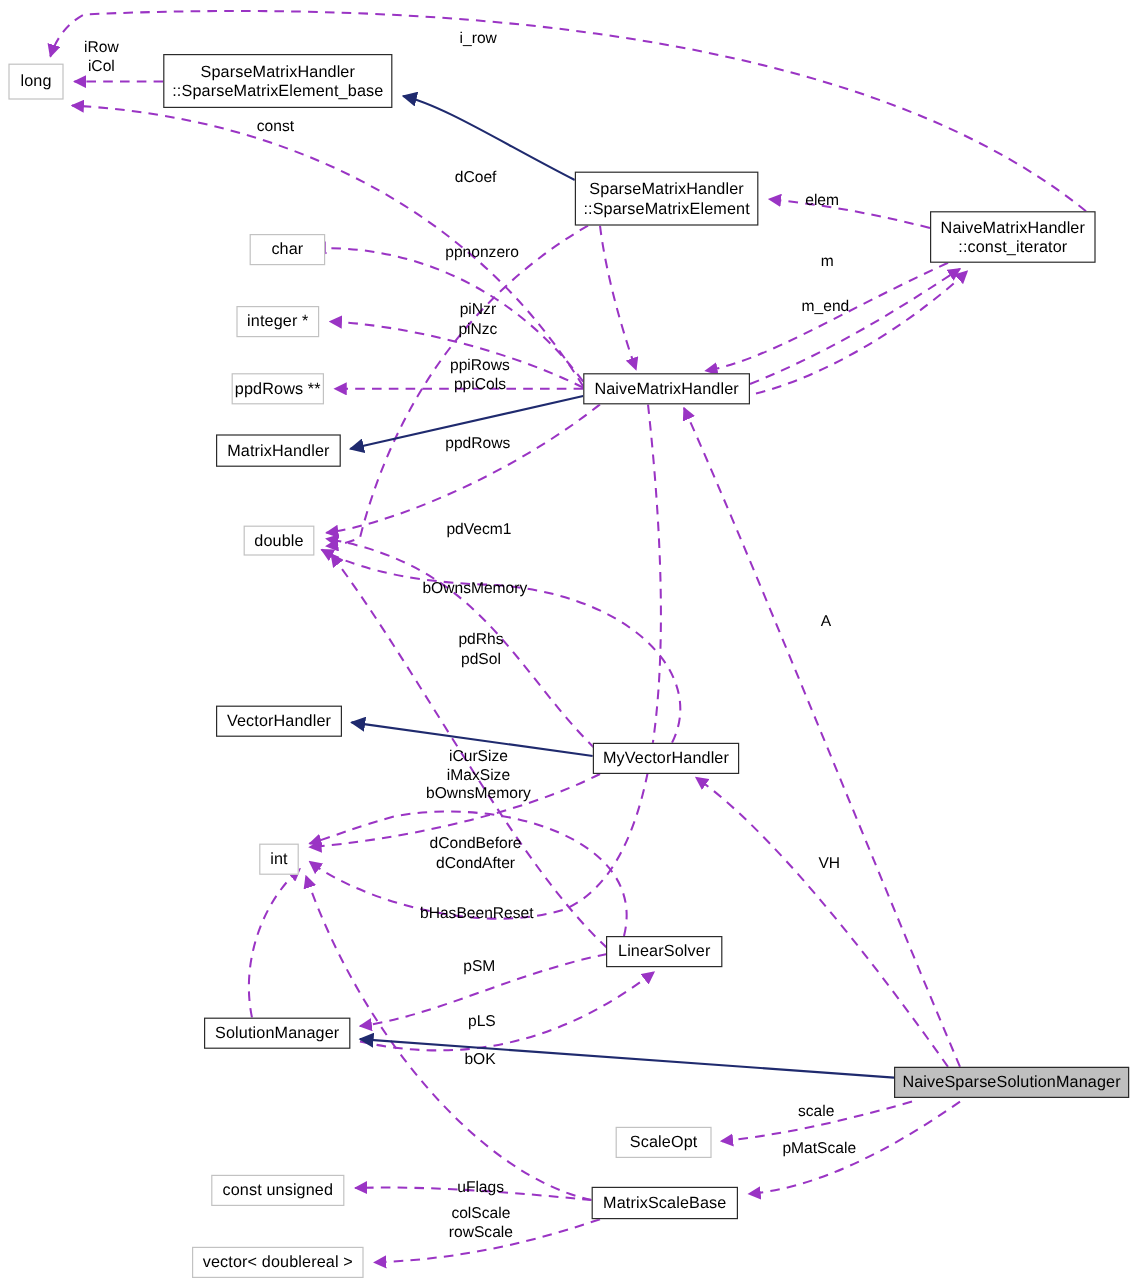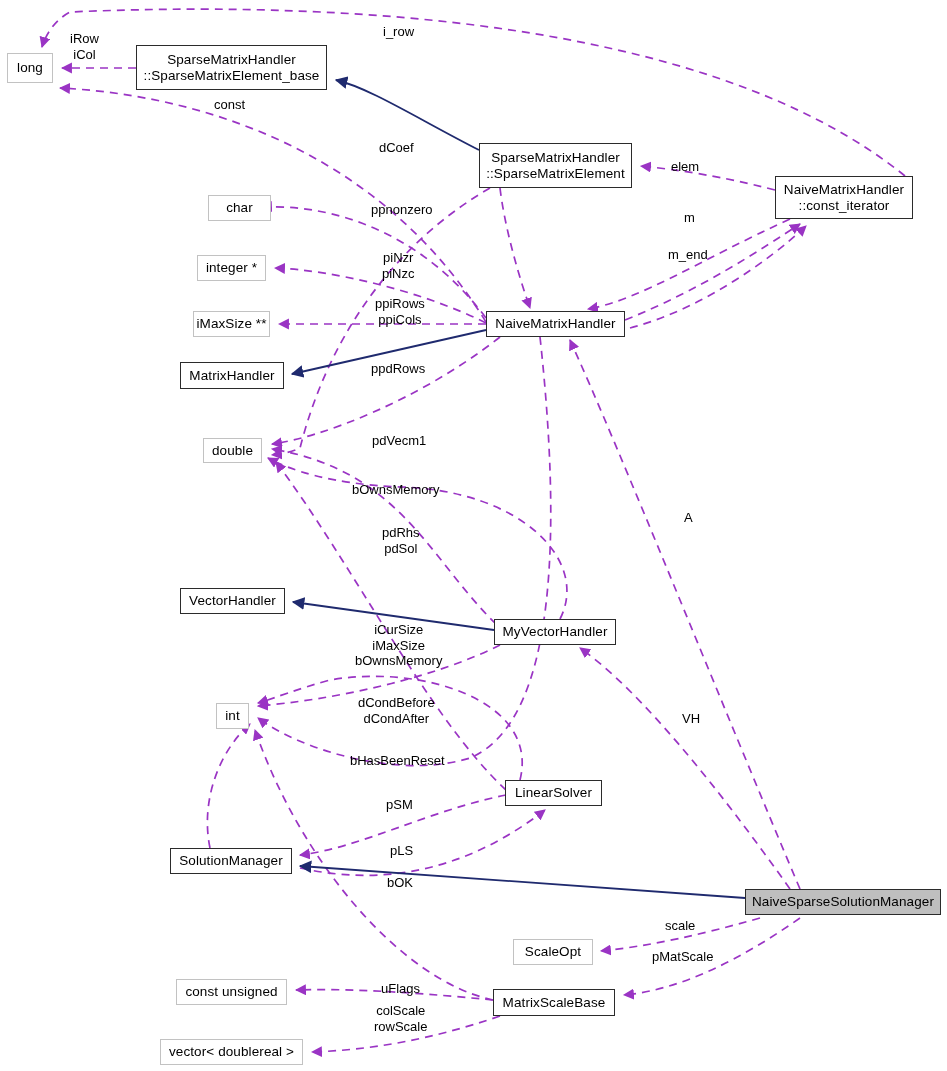--- a/index.html
+++ b/index.html
@@ -145,21 +145,21 @@
 
   <div class="node-box node-type" style="left:7px;   top:53px;   width:46px;  height:30px;">long</div>
   <div class="node-box node-class" style="left:136px; top:45px;   width:191px; height:45px;">SparseMatrixHandler
 ::SparseMatrixElement_base</div>
   <div class="node-box node-class" style="left:479px; top:143px;  width:153px; height:45px;">SparseMatrixHandler
 ::SparseMatrixElement</div>
   <div class="node-box node-class" style="left:775px; top:176px; width:138px; height:43px;">NaiveMatrixHandler
 ::const_iterator</div>
   <div class="node-box node-type" style="left:208px; top:195px;  width:63px;  height:26px;">char</div>
   <div class="node-box node-type" style="left:197px; top:255px;  width:69px;  height:26px;">integer *</div>
-  <div class="node-box node-type" style="left:193px; top:311px;  width:77px;  height:26px;">iMaxSize **</div>
+  <div class="node-box node-type" style="left:193px; top:311px;  width:77px;  height:26px;">ppdRows **</div>
   <div class="node-box node-class" style="left:486px; top:311px;  width:139px; height:26px;">NaiveMatrixHandler</div>
   <div class="node-box node-class" style="left:180px; top:362px;  width:104px; height:27px;">MatrixHandler</div>
   <div class="node-box node-type" style="left:203px; top:438px;  width:59px;  height:25px;">double</div>
   <div class="node-box node-class" style="left:180px; top:588px;  width:105px; height:26px;">VectorHandler</div>
   <div class="node-box node-class" style="left:494px; top:619px;  width:122px; height:26px;">MyVectorHandler</div>
   <div class="node-box node-type" style="left:216px; top:703px;  width:33px;  height:26px;">int</div>
   <div class="node-box node-class" style="left:505px; top:780px;  width:97px;  height:26px;">LinearSolver</div>
   <div class="node-box node-class" style="left:170px; top:848px;  width:122px; height:26px;">SolutionManager</div>
   <div class="node-box node-current" style="left:745px; top:889px;  width:196px; height:26px;">NaiveSparseSolutionManager</div>
   <div class="node-box node-type" style="left:513px; top:939px;  width:80px;  height:26px;">ScaleOpt</div>

